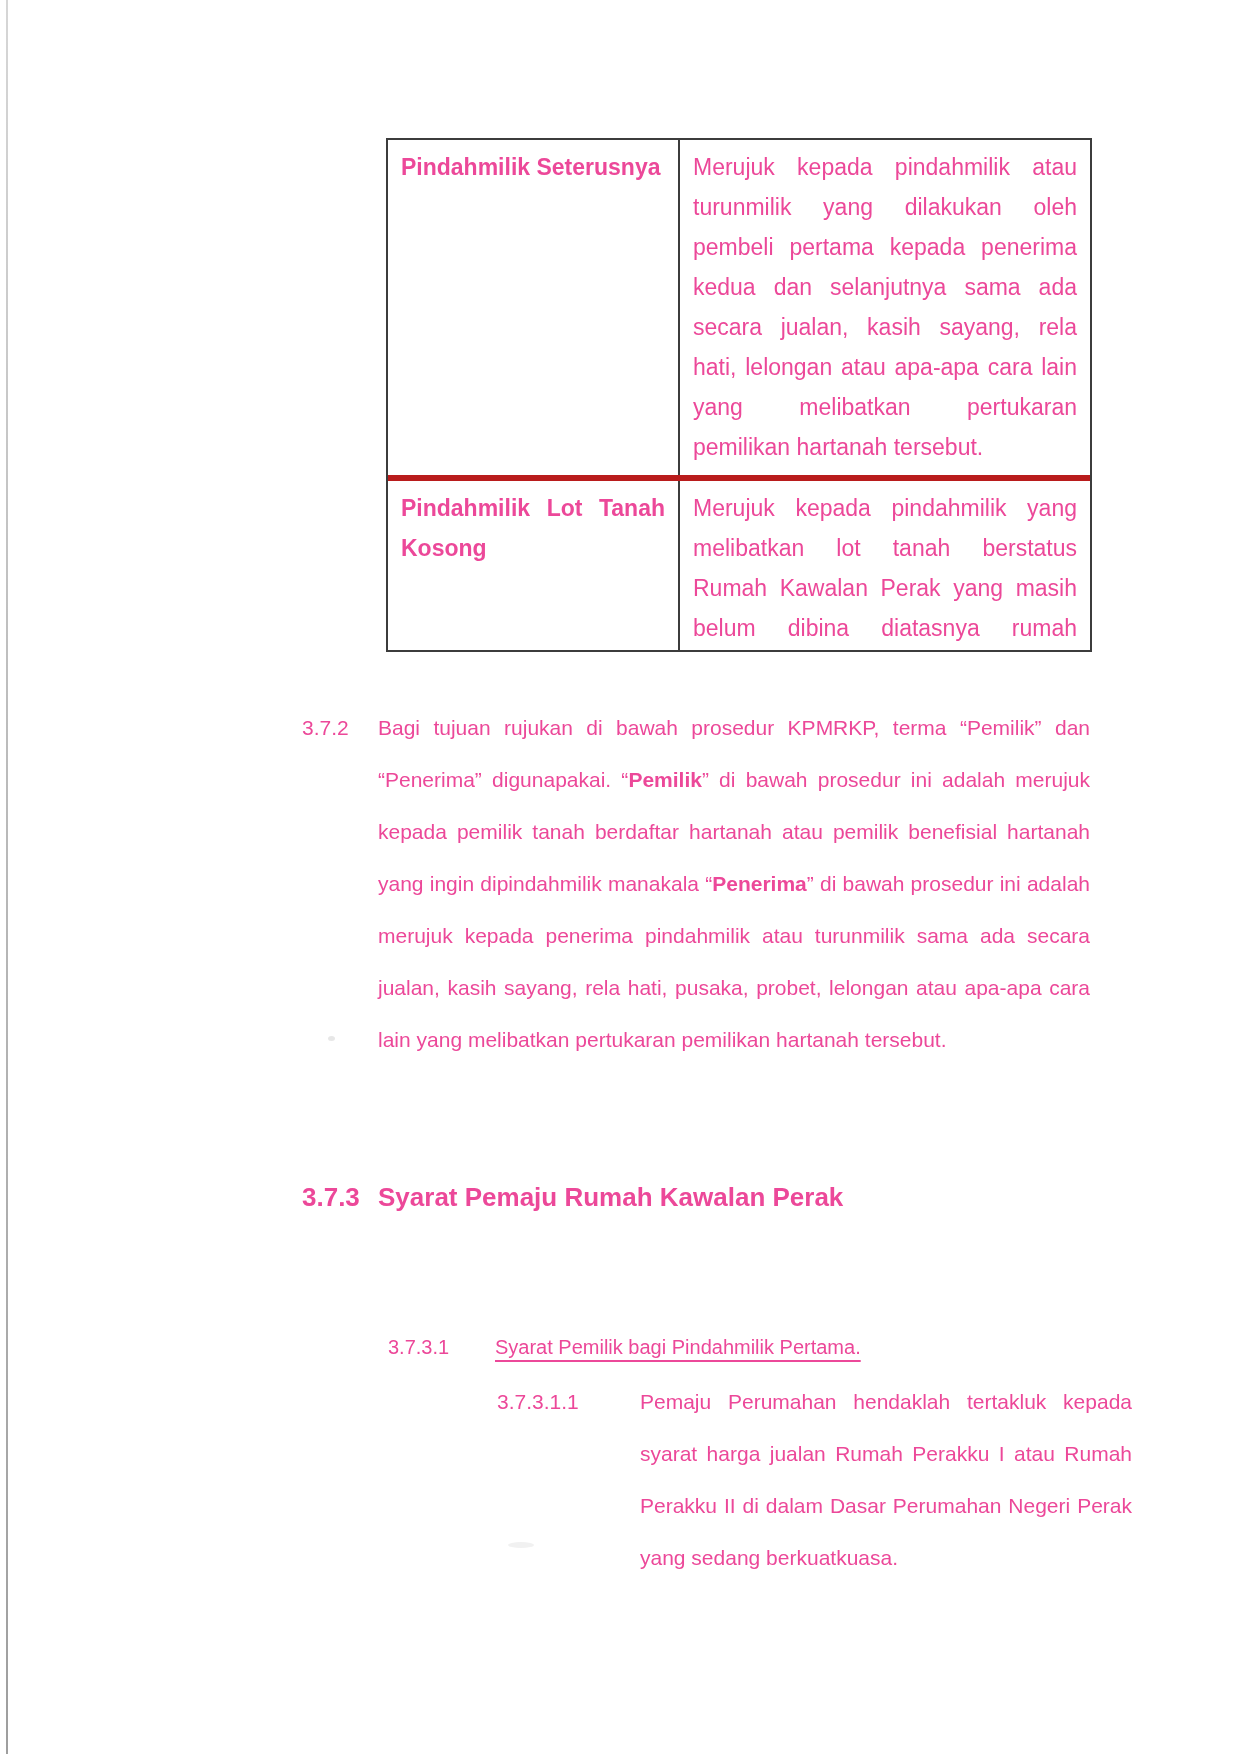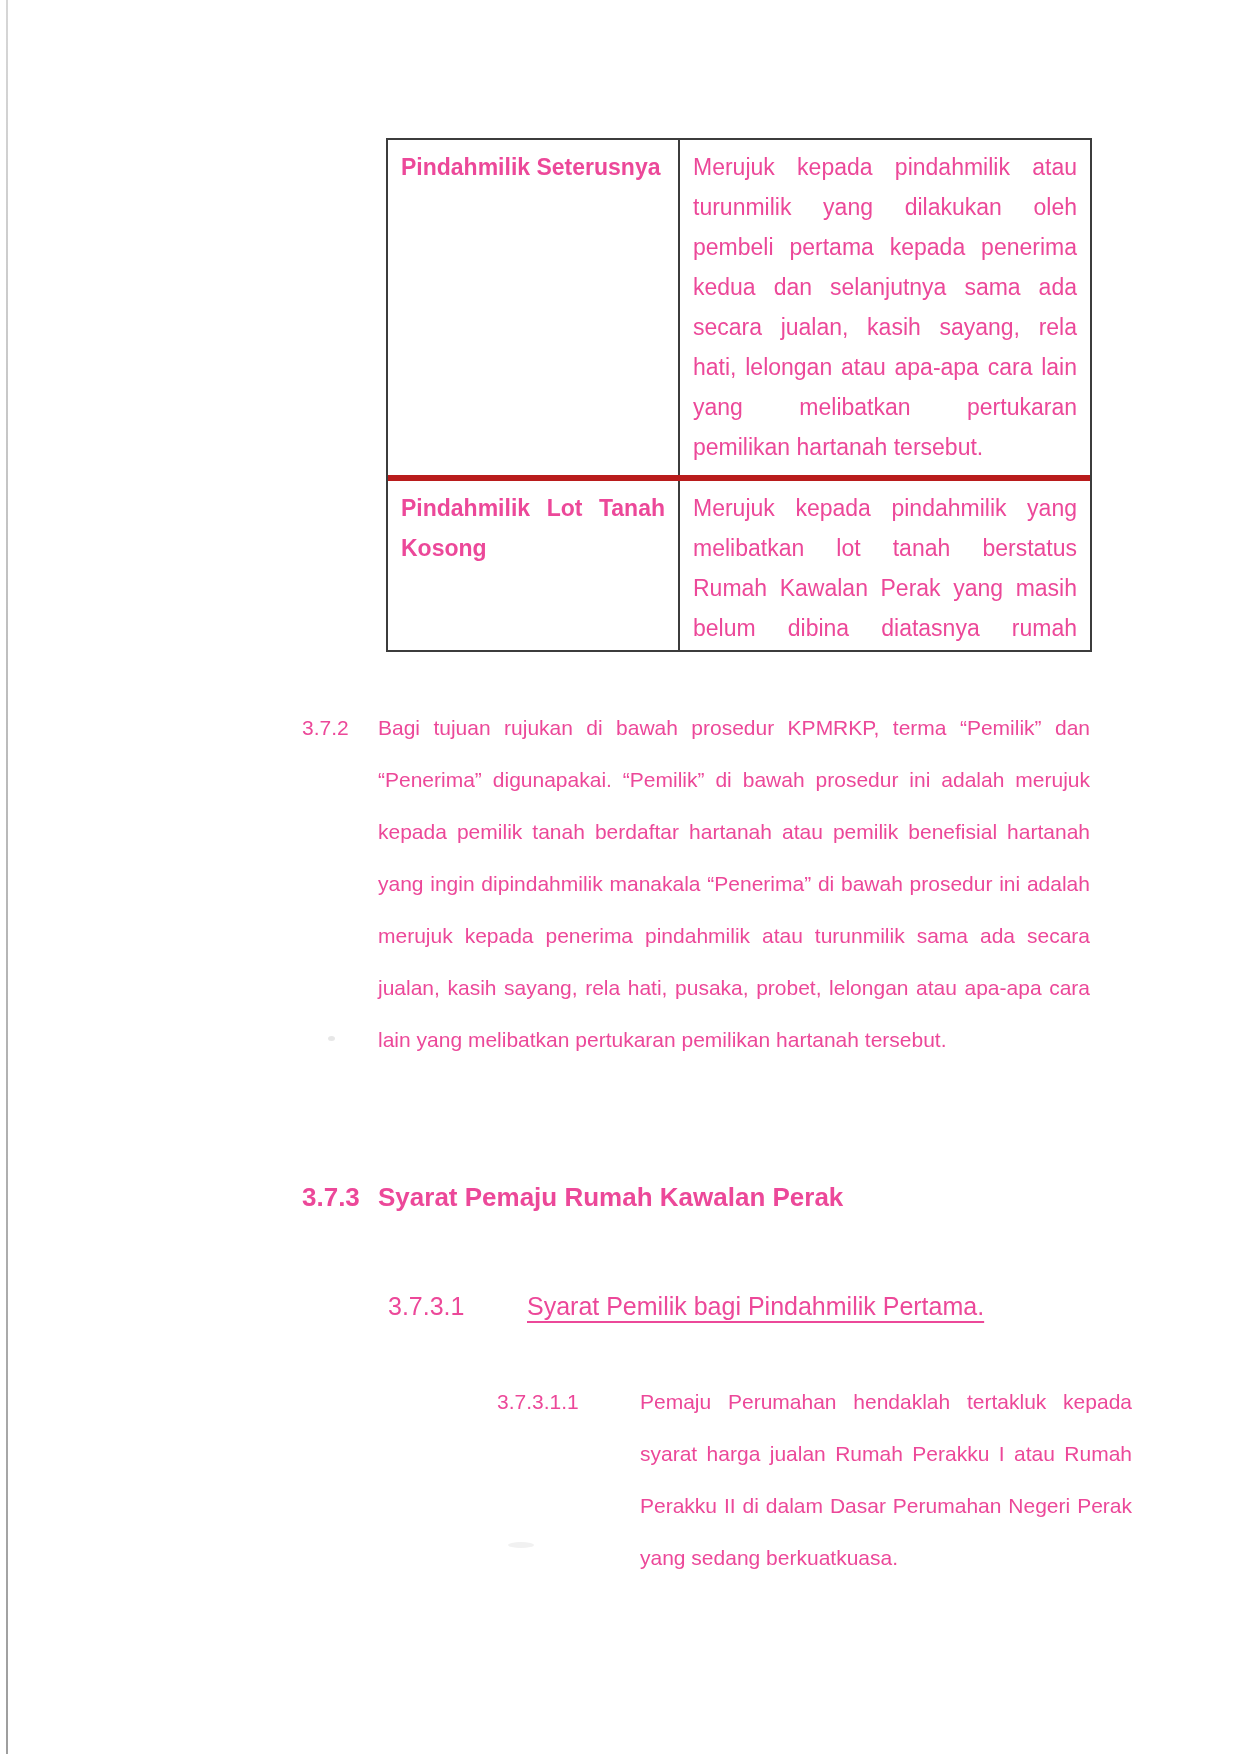--- a/index.html
+++ b/index.html
@@ -80,35 +80,35 @@
     flex: 1 1 auto;
     text-align: justify;
   }
   #sec-372 { left: 302px; top: 702px; width: 788px; }
   #sec-372 .sec-num { width: 76px; }
 
   #sec-373 { left: 302px; top: 1171px; width: 788px; font-weight: bold; font-size: 26px; justify-content: flex-end; }
   #sec-373 .sec-num { width: 76px; }
   #sec-373 .sec-body { text-align: left; }
 
-  #sec-3731 { left: 388px; top: 1280px; width: 702px; font-size: 25px; gap: 32px; }
+  #sec-3731 { left: 388px; top: 1321px; width: 702px; font-size: 20px; }
   #sec-3731 .sec-num { width: 107px; }
   #sec-3731 .sec-body {
     text-align: right;
     flex: 0 0 auto;
     text-decoration: underline;
     text-underline-offset: 6px;
     text-decoration-thickness: 2px;
   }
 
   #sec-37311 { left: 477px; top: 1376px; width: 635px; margin-left: 20px; }
   #sec-37311 .sec-num { width: 143px; }
   #sec-37311 .sec-body { width: 492px; flex: 0 0 auto; }
 
-  b { font-weight: normal; }
+  b { font-weight: bold; }
 </style>
 </head>
 <body>
 
 <div class="page">
 
   <div class="scan-line"></div>
   <div class="smudge s1"></div>
   <div class="smudge s2"></div>
 

